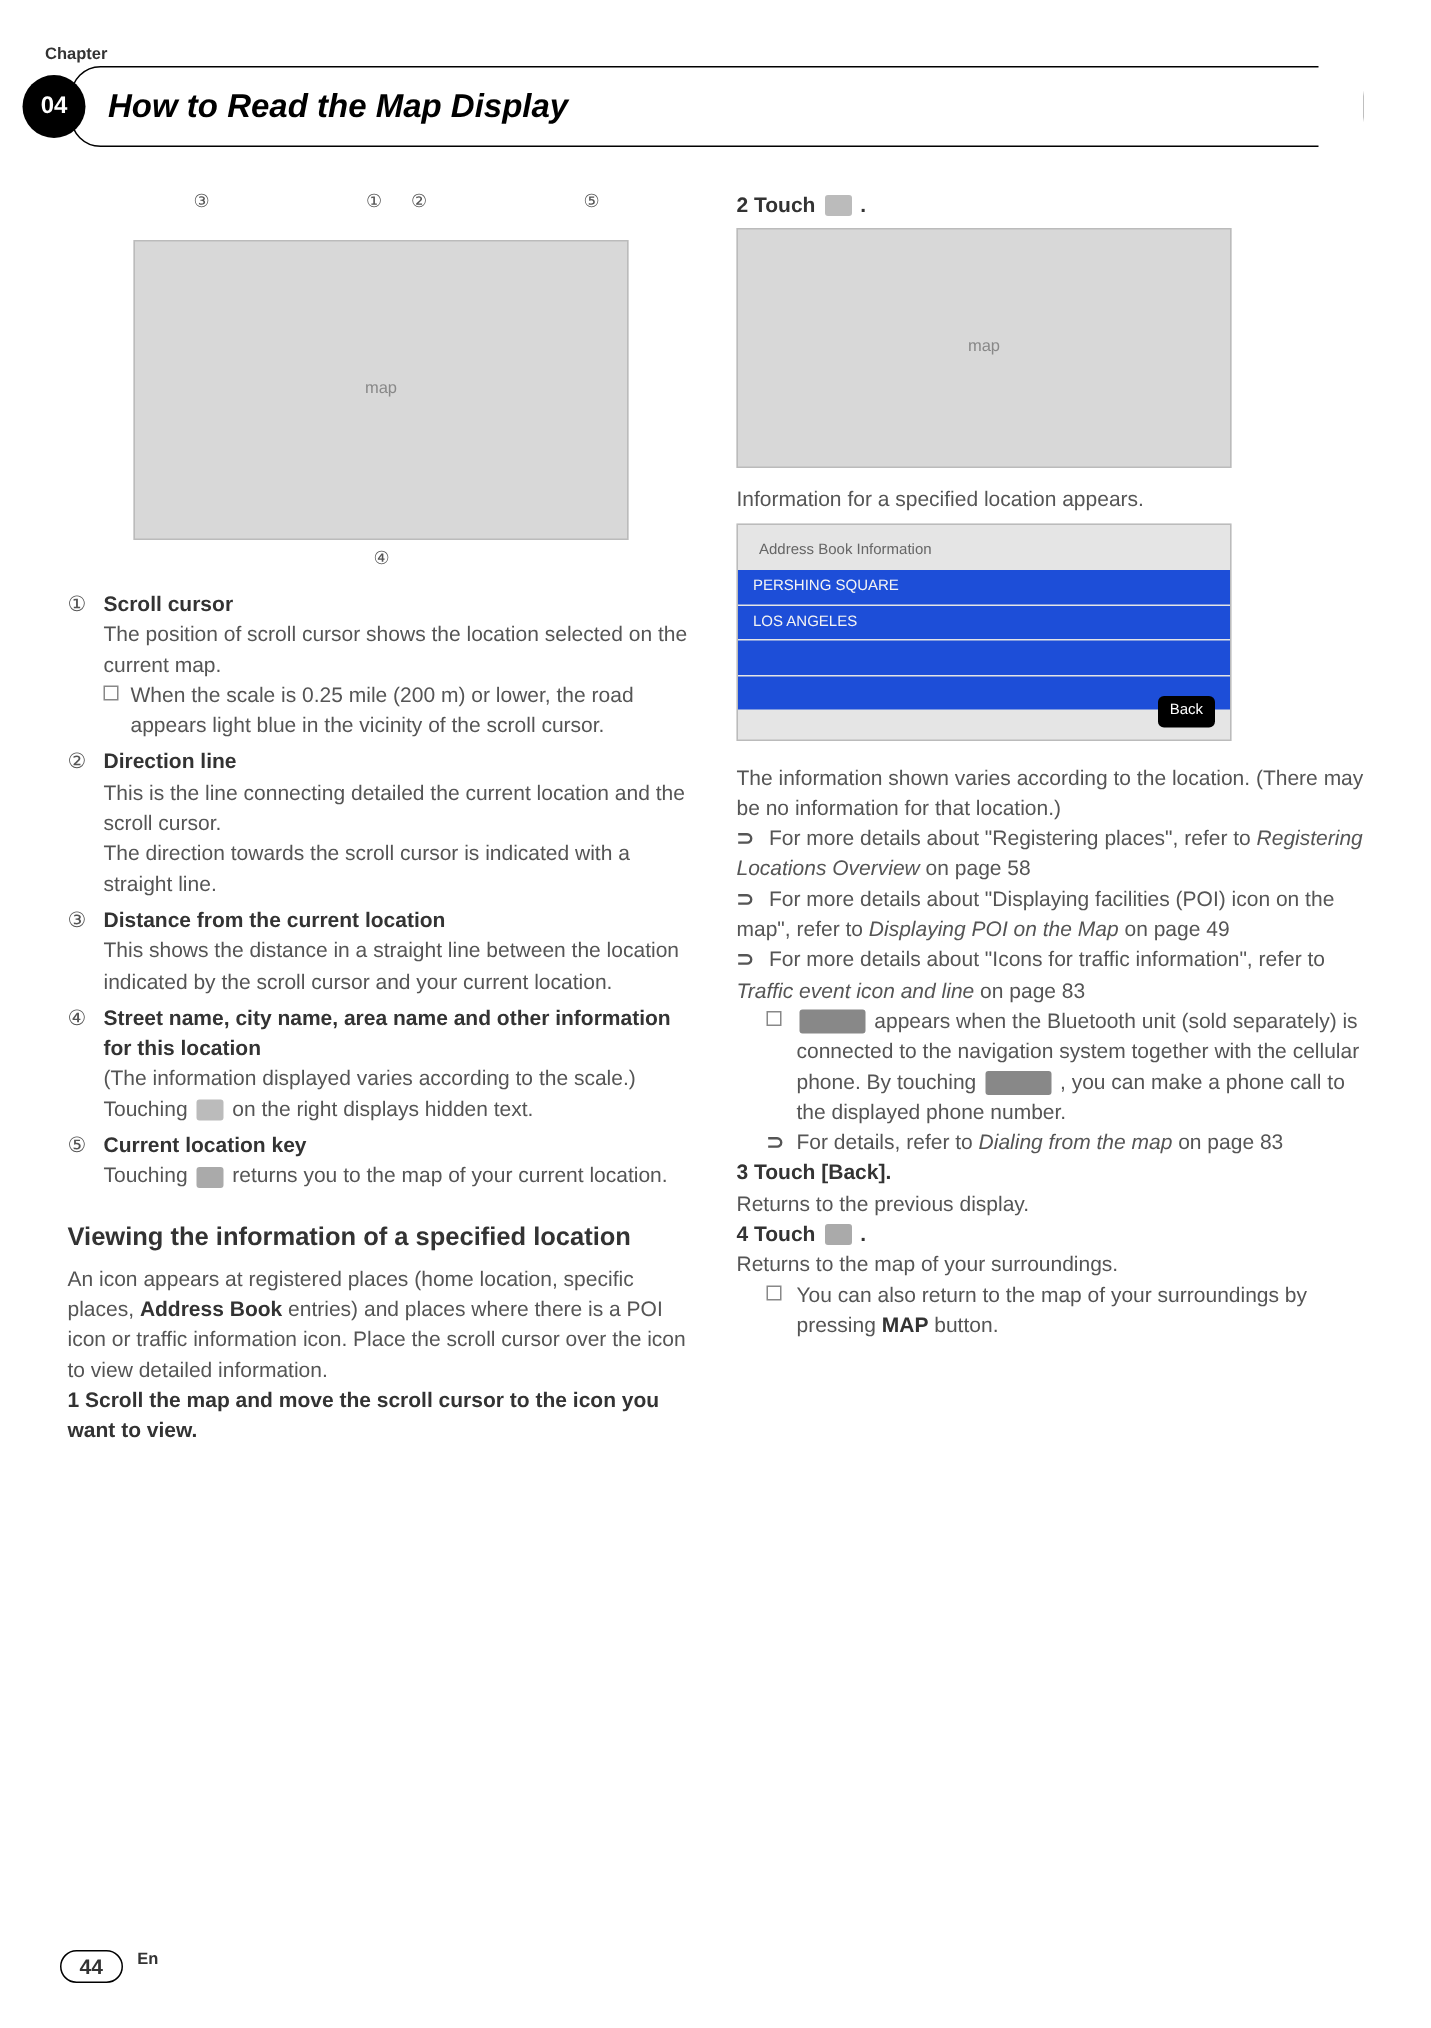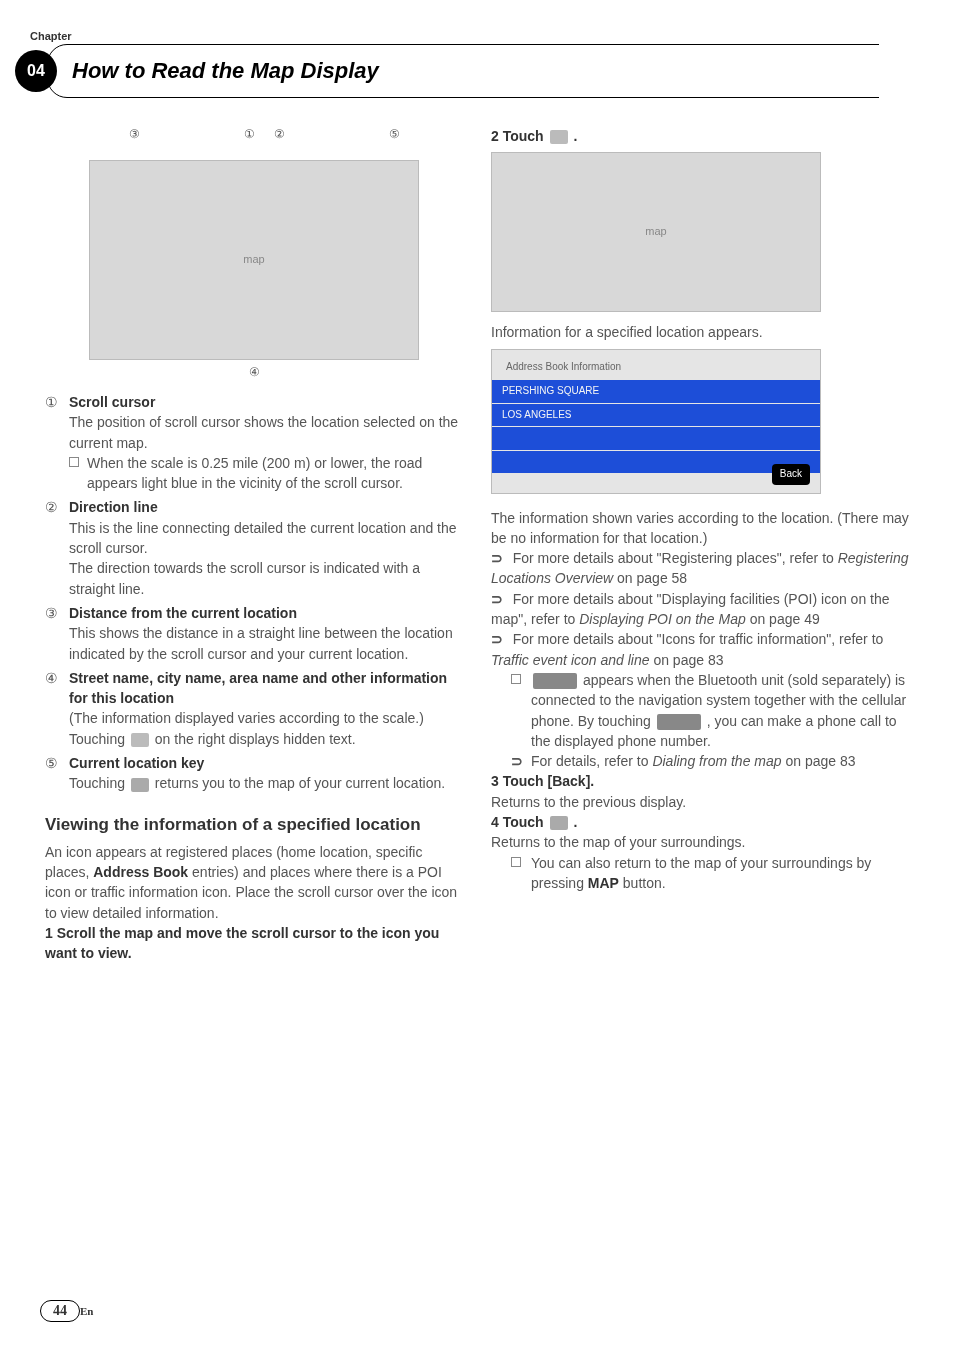--- a/index.html
+++ b/index.html
@@ -158,22 +158,22 @@
   }
   .nested-arrow::before{
     content:"⊃";
     position:absolute; left:20px; top:0;
     font-weight:bold; color:#555;
   }
   .page-footer {
     position:absolute;
     left:40px; bottom:30px;
     display:flex;
-    align-items:center;
-    font-family:Liberation Serif, serif;
+    align-items:flex-start;
+    gap:10px;
   }
   .page-num-oval {
     border:1.5px solid #000;
     border-radius:14px;
     padding:2px 12px;
     font-size:14px;
     font-weight:bold;
   }
   .en-label { font-size:11px; font-weight:bold; }
   .top-callouts {

